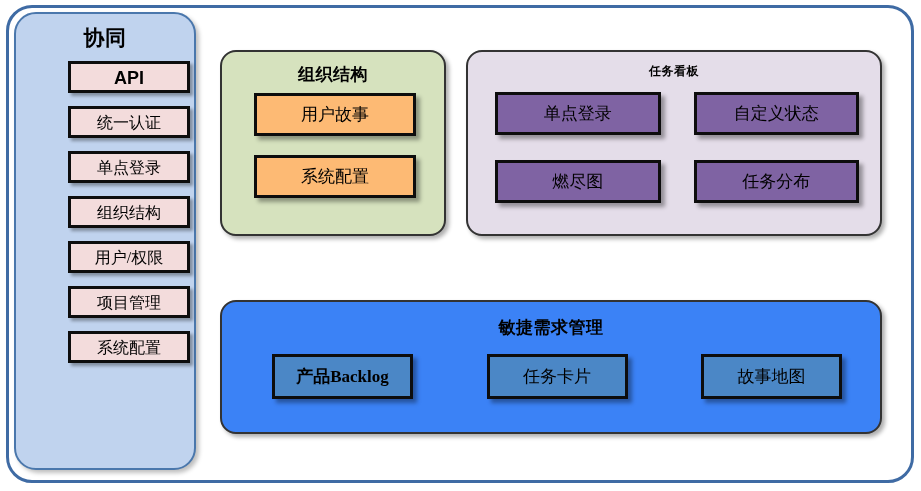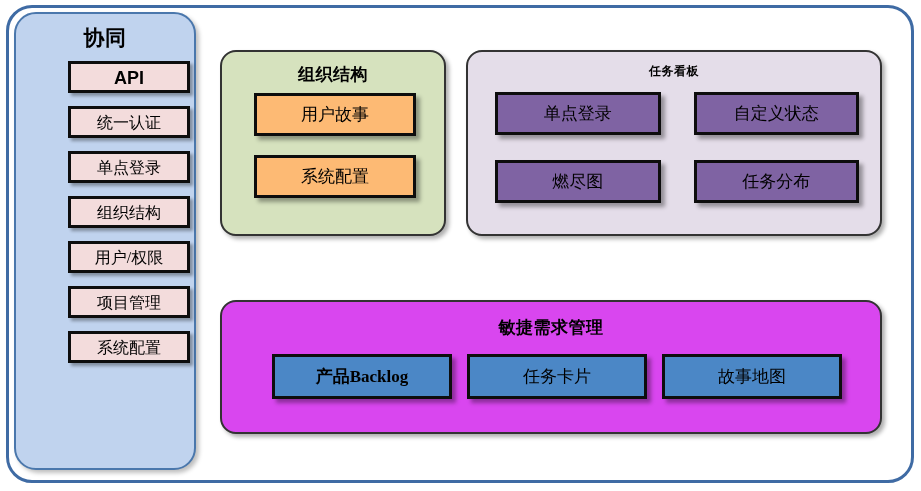--- a/index.html
+++ b/index.html
@@ -161,38 +161,38 @@
     box-shadow: 4px 4px 4px rgba(0,0,0,0.35);
     font-family: "Liberation Serif", "DejaVu Serif", serif;
   }
 
   
   .panel-agile {
     left: 220px;
     top: 300px;
     width: 662px;
     height: 134px;
-    background: #d946ef;
+    background: #3b82f6;
     border-color: #333333;
   }
   .panel-agile .panel-title {
     font-size: 17px;
     margin-top: 14px;
   }
   .agile-row {
     position: absolute;
     left: 50px;
     top: 52px;
     width: 570px;
     display: flex;
     justify-content: space-between;
   }
   .box-blue {
     box-sizing: border-box;
-    width: 180px;
+    width: 141px;
     height: 45px;
     line-height: 39px;
     text-align: center;
     font-size: 17px;
     color: #000;
     background: #4b87c6;
     border: 3px solid #0d0d0d;
     box-shadow: 4px 4px 4px rgba(0,0,0,0.35);
     font-family: "Liberation Serif", "DejaVu Serif", serif;
   }

